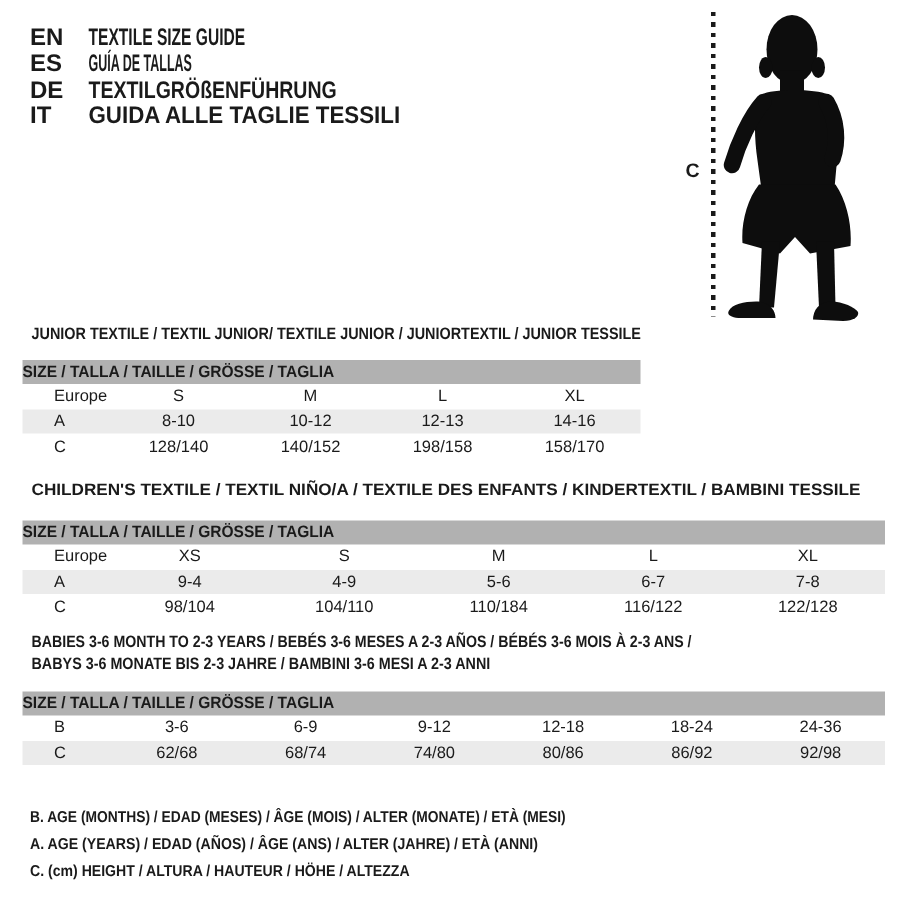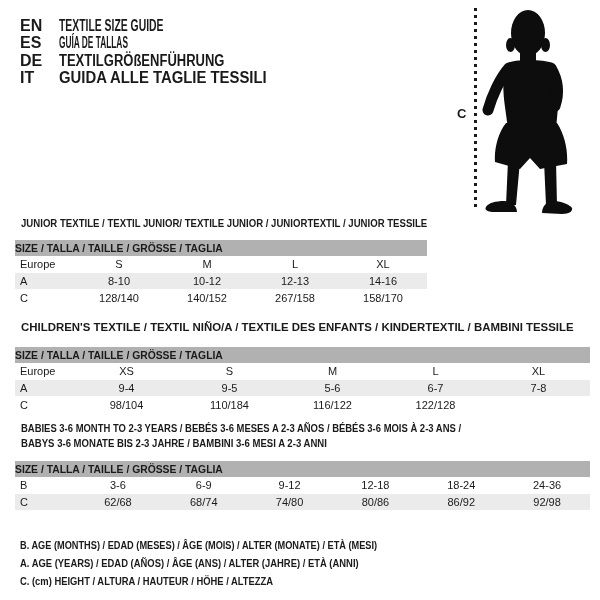--- a/index.html
+++ b/index.html
@@ -39,21 +39,21 @@
   .sec2{top:320px;width:600px;}
   .sec2 .tbl{top:27px;width:575px;}
   .sec3{top:421px;width:600px;}
   .sec3 .tbl{top:40px;width:575px;}
 
   .tbl-head{height:16px;line-height:16px;background:var(--header-bg);margin-bottom:0;
     font-size:11px;font-weight:700;padding-left:0;box-sizing:border-box;}
   .tbl-row{display:grid;height:16px;line-height:16px;margin-bottom:1px;font-size:11px;}
   .tbl-row.stripe{background:var(--stripe-bg);}
   .cell{overflow:hidden;white-space:nowrap;}
-  .cell.lab{padding-left:5px;text-align:left;}
+  .cell.lab{padding-left:5px;text-align:left;margin-left:16px;}
   .cell.val{text-align:center;}
 
   
   #legend{position:absolute;left:20px;top:536px;}
   .legend-line{height:18px;line-height:18px;font-size:10.5px;font-weight:700;}
 </style>
 </head>
 <body>
 
 <div id="page">
@@ -115,21 +115,21 @@
           <div class="cell lab">A</div>
           <div class="cell val">8-10</div>
           <div class="cell val">10-12</div>
           <div class="cell val">12-13</div>
           <div class="cell val">14-16</div>
         </div>
         <div class="tbl-row" style="grid-template-columns: 60px repeat(4, 1fr);">
           <div class="cell lab">C</div>
           <div class="cell val">128/140</div>
           <div class="cell val">140/152</div>
-          <div class="cell val">267/158</div>
+          <div class="cell val">198/158</div>
           <div class="cell val">158/170</div>
         </div>
       </div>
   </section>
 
   <section class="sec sec2">
     <h2 class="sec-title">
       <span data-fit="553" style="transform: scaleX(1.03947);">CHILDREN'S TEXTILE / TEXTIL NIÑO/A / TEXTILE DES ENFANTS / KINDERTEXTIL / BAMBINI TESSILE</span>
     </h2>
     <div class="tbl">
@@ -138,28 +138,29 @@
           <div class="cell lab">Europe</div>
           <div class="cell val">XS</div>
           <div class="cell val">S</div>
           <div class="cell val">M</div>
           <div class="cell val">L</div>
           <div class="cell val">XL</div>
         </div>
         <div class="tbl-row stripe" style="grid-template-columns: 60px repeat(5, 1fr);">
           <div class="cell lab">A</div>
           <div class="cell val">9-4</div>
-          <div class="cell val">9-5</div>
+          <div class="cell val">4-9</div>
           <div class="cell val">5-6</div>
           <div class="cell val">6-7</div>
           <div class="cell val">7-8</div>
         </div>
         <div class="tbl-row" style="grid-template-columns: 60px repeat(5, 1fr);">
           <div class="cell lab">C</div>
           <div class="cell val">98/104</div>
+          <div class="cell val">104/110</div>
           <div class="cell val">110/184</div>
           <div class="cell val">116/122</div>
           <div class="cell val">122/128</div>
         </div>
       </div>
   </section>
 
   <section class="sec sec3">
     <h2 class="sec-title">
       <span data-fit="440" style="transform: scaleX(0.859375);">BABIES 3-6 MONTH TO 2-3 YEARS / BEBÉS 3-6 MESES A 2-3 AÑOS / BÉBÉS 3-6 MOIS À 2-3 ANS /</span><br>

